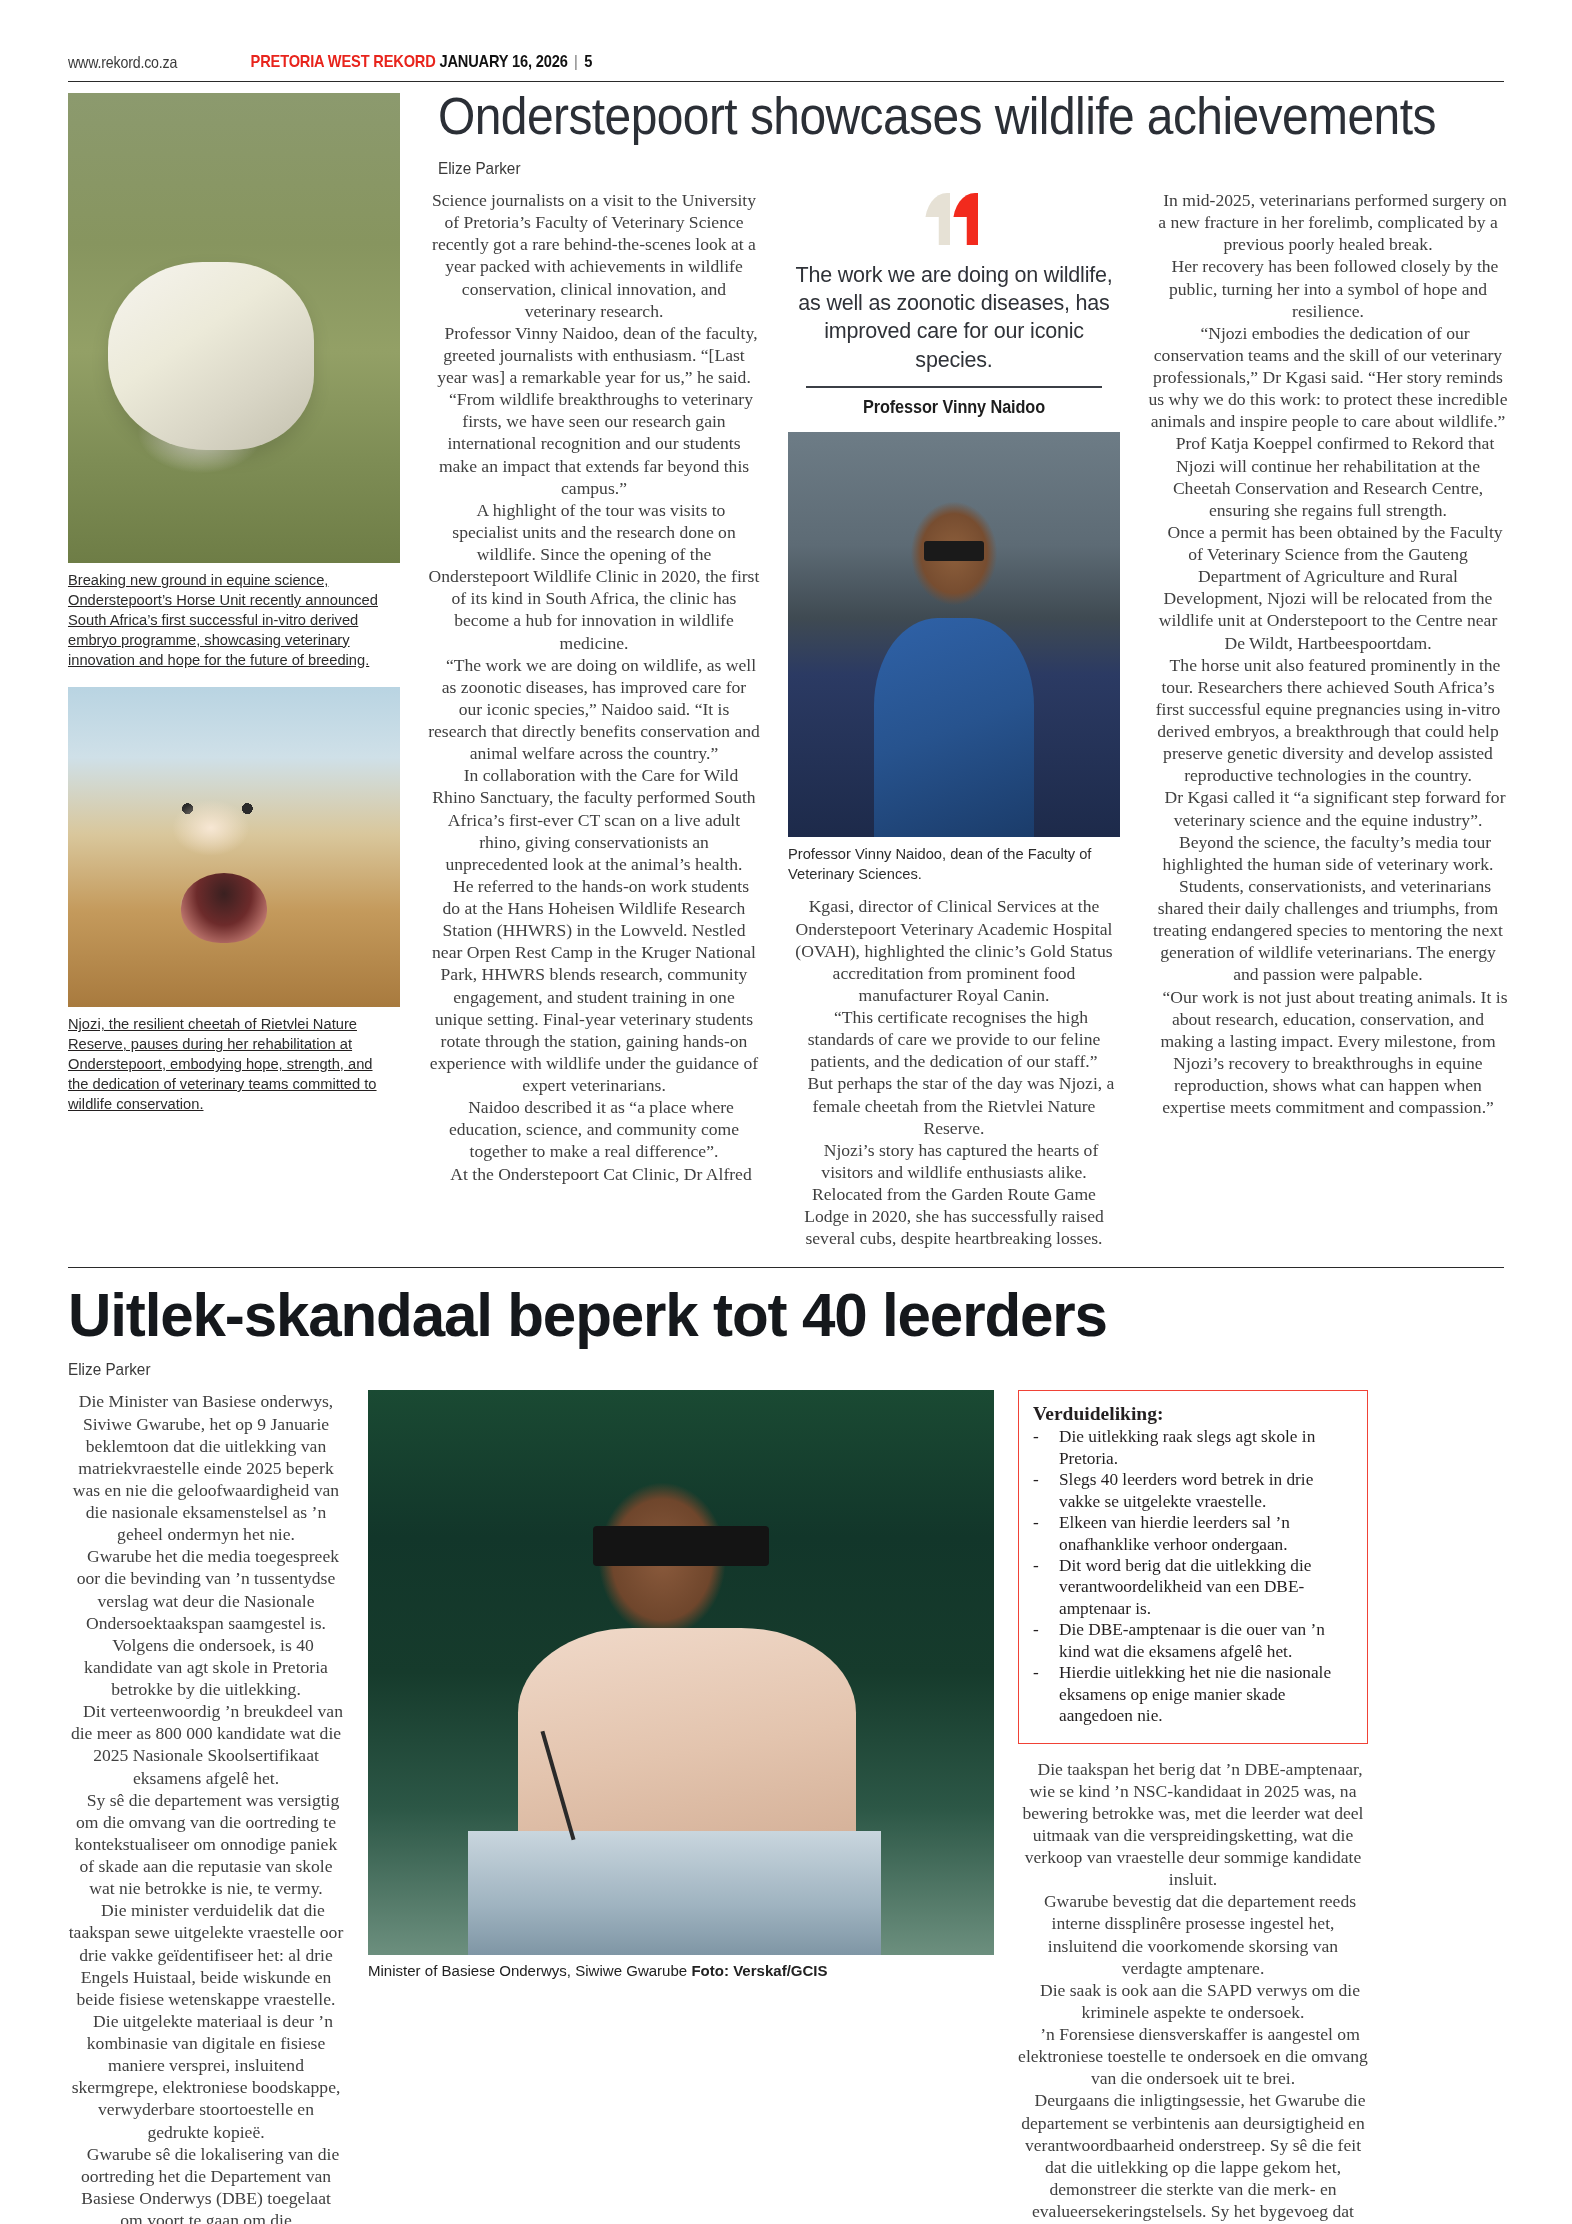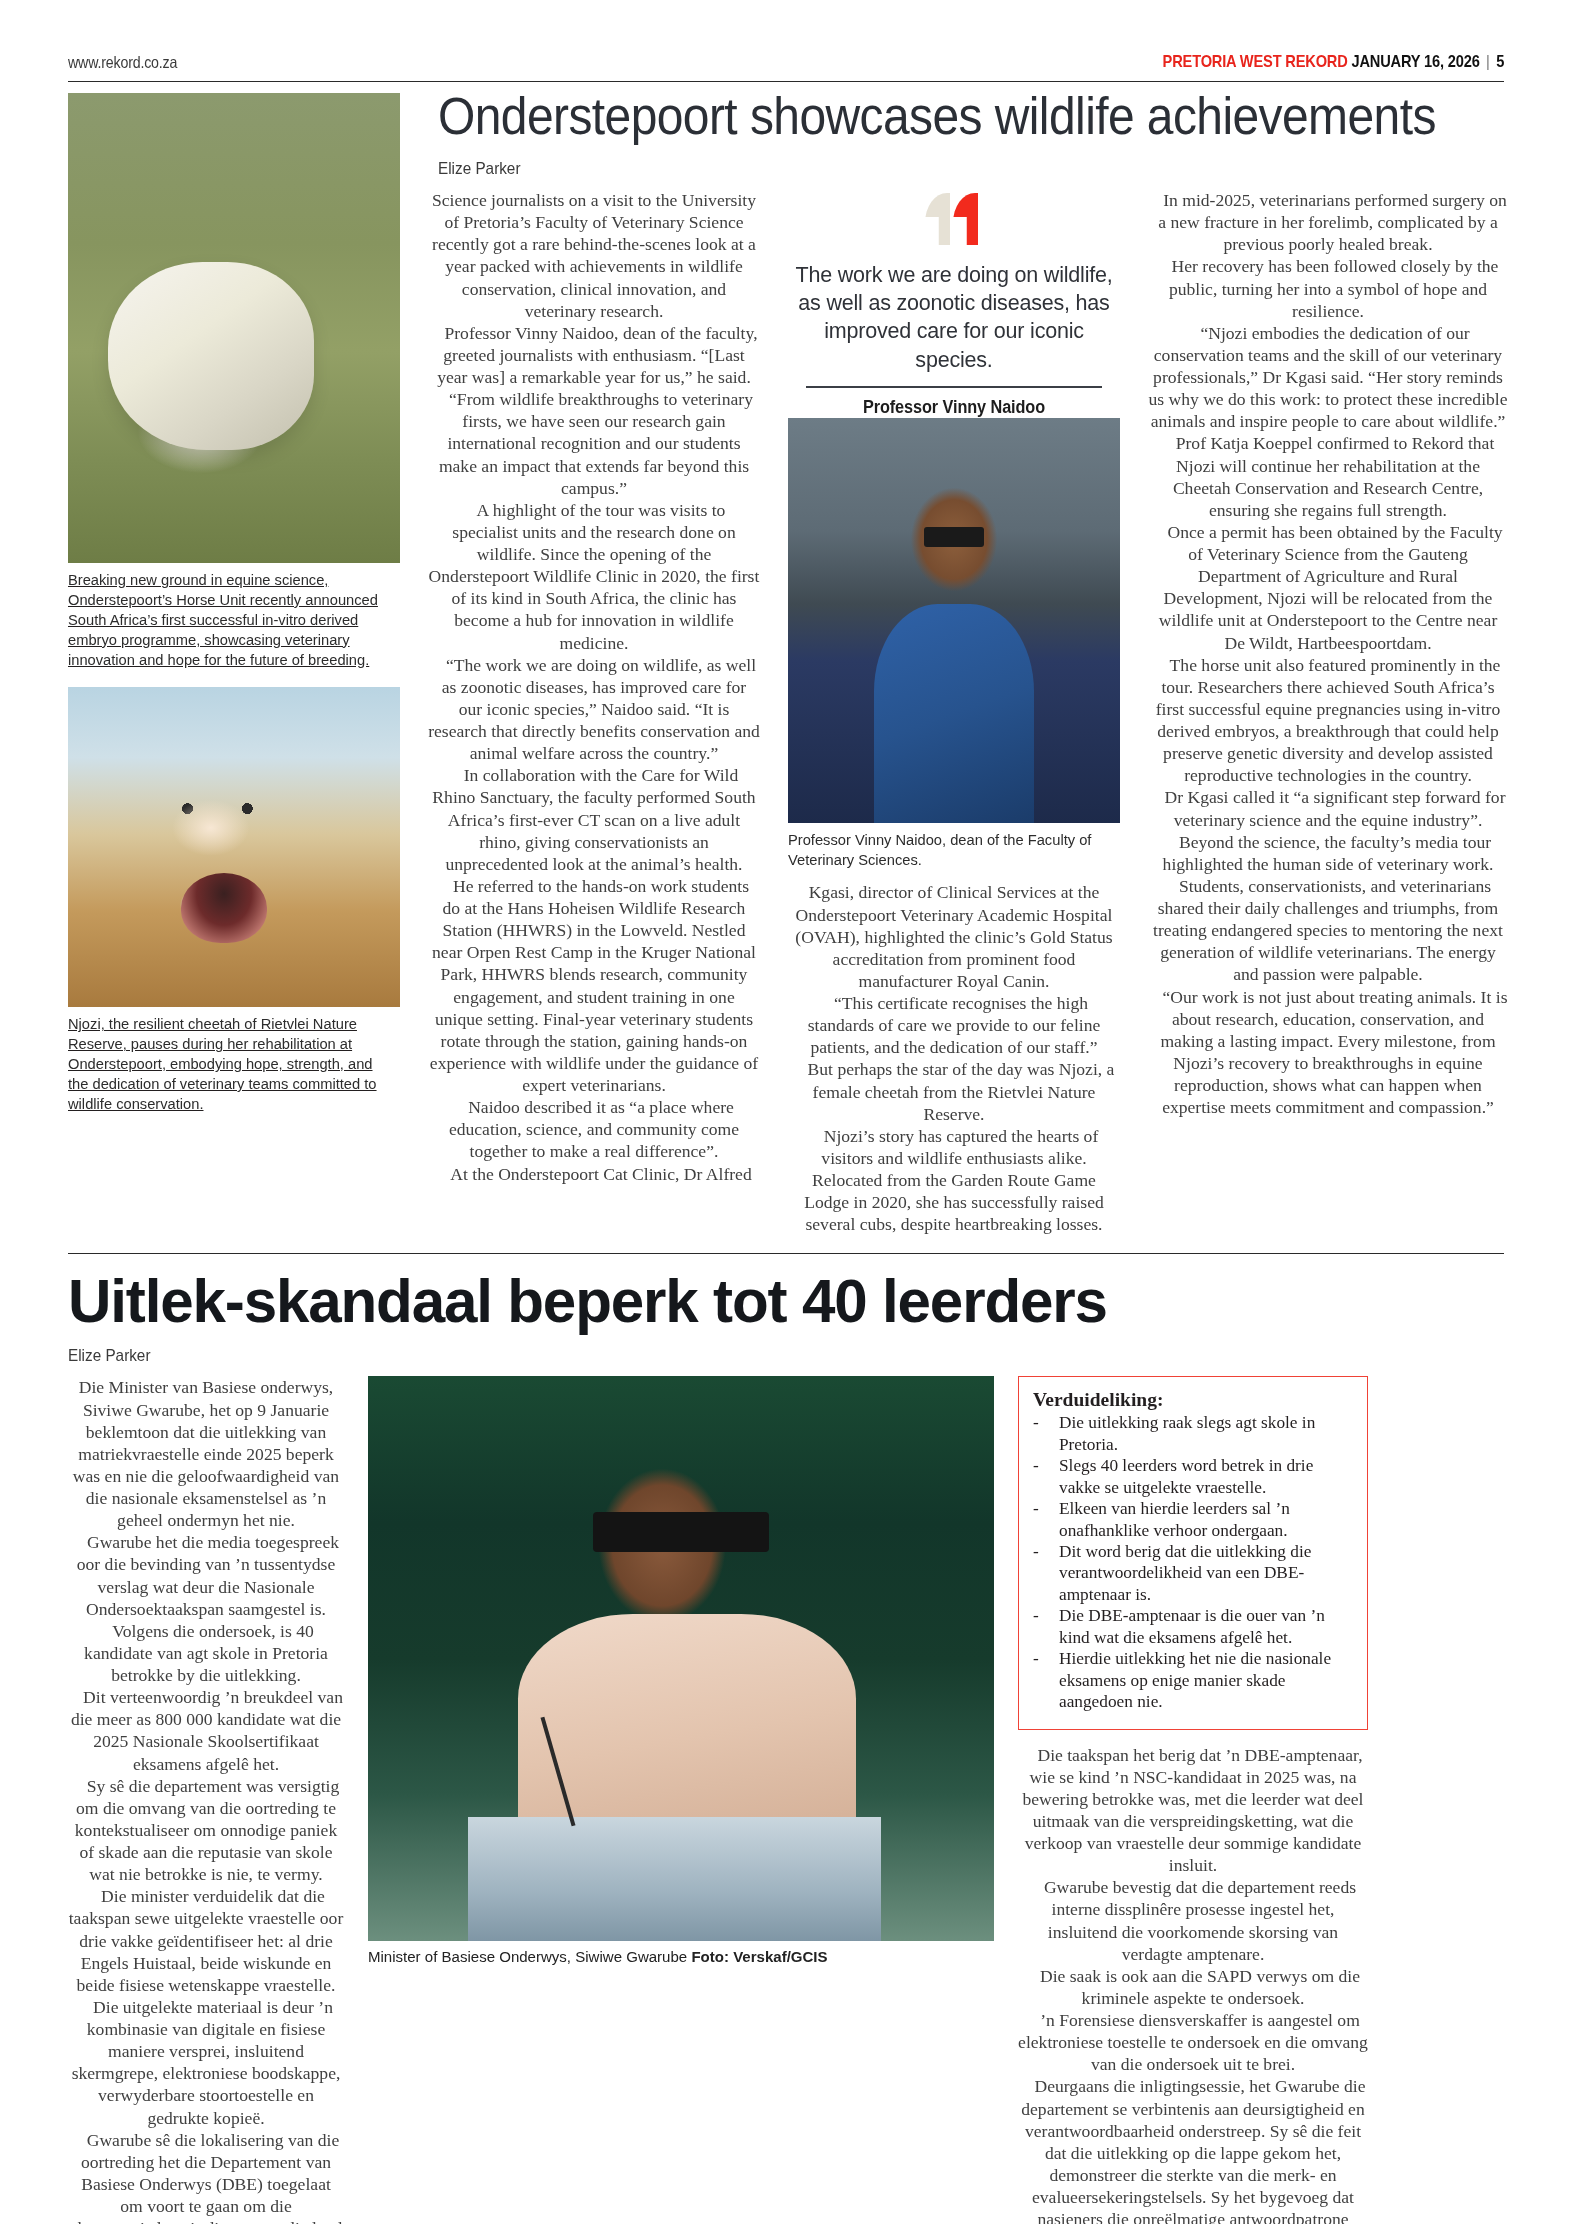--- a/index.html
+++ b/index.html
@@ -8,21 +8,21 @@
     width: 1572px; height: 2224px;
     font-family: "Liberation Serif", serif;
     color: #231f20;
     position: relative;
     overflow: hidden;
   }
   .page { width: 1572px; height: 2224px; padding: 0 68px; position: relative; }
 
   
   .masthead {
-    display: flex; align-items: flex-end; justify-content: space-between;
+    display: flex; align-items: flex-end; 
     padding-top: 52px; padding-bottom: 9px;
   }
   .mast-url {
     font-family: "Liberation Sans", sans-serif;
     font-size: 16.5px; color: #3b3b3b; letter-spacing: -0.2px;
     transform: scaleX(0.86); transform-origin: left bottom;
   }
   .mast-right {
     font-family: "Liberation Sans", sans-serif;
     font-size: 17px; font-weight: bold; color: #111;
@@ -91,21 +91,21 @@
   }
   .pq-rule { border-top: 2px solid #3b3f46; margin: 12px 12px 9px 12px; }
   .pq-attr {
     font-family: "Liberation Sans", sans-serif;
     font-weight: bold; font-size: 17.5px; color: #1d1d1d;
     letter-spacing: -0.1px;
     transform: scaleX(0.93);
   }
 
   
-  .portrait-wrap { }
+  .portrait-wrap { margin-top: 14px; }
 
   
   .rule-mid { border-top: 1.6px solid #2a2a2a; margin-top: 18px; }
 
   
   .headline2 {
     font-family: "Liberation Sans", sans-serif;
     font-weight: bold;
     font-size: 62px; line-height: 1.0;
     color: #15181c; letter-spacing: -1.2px;

